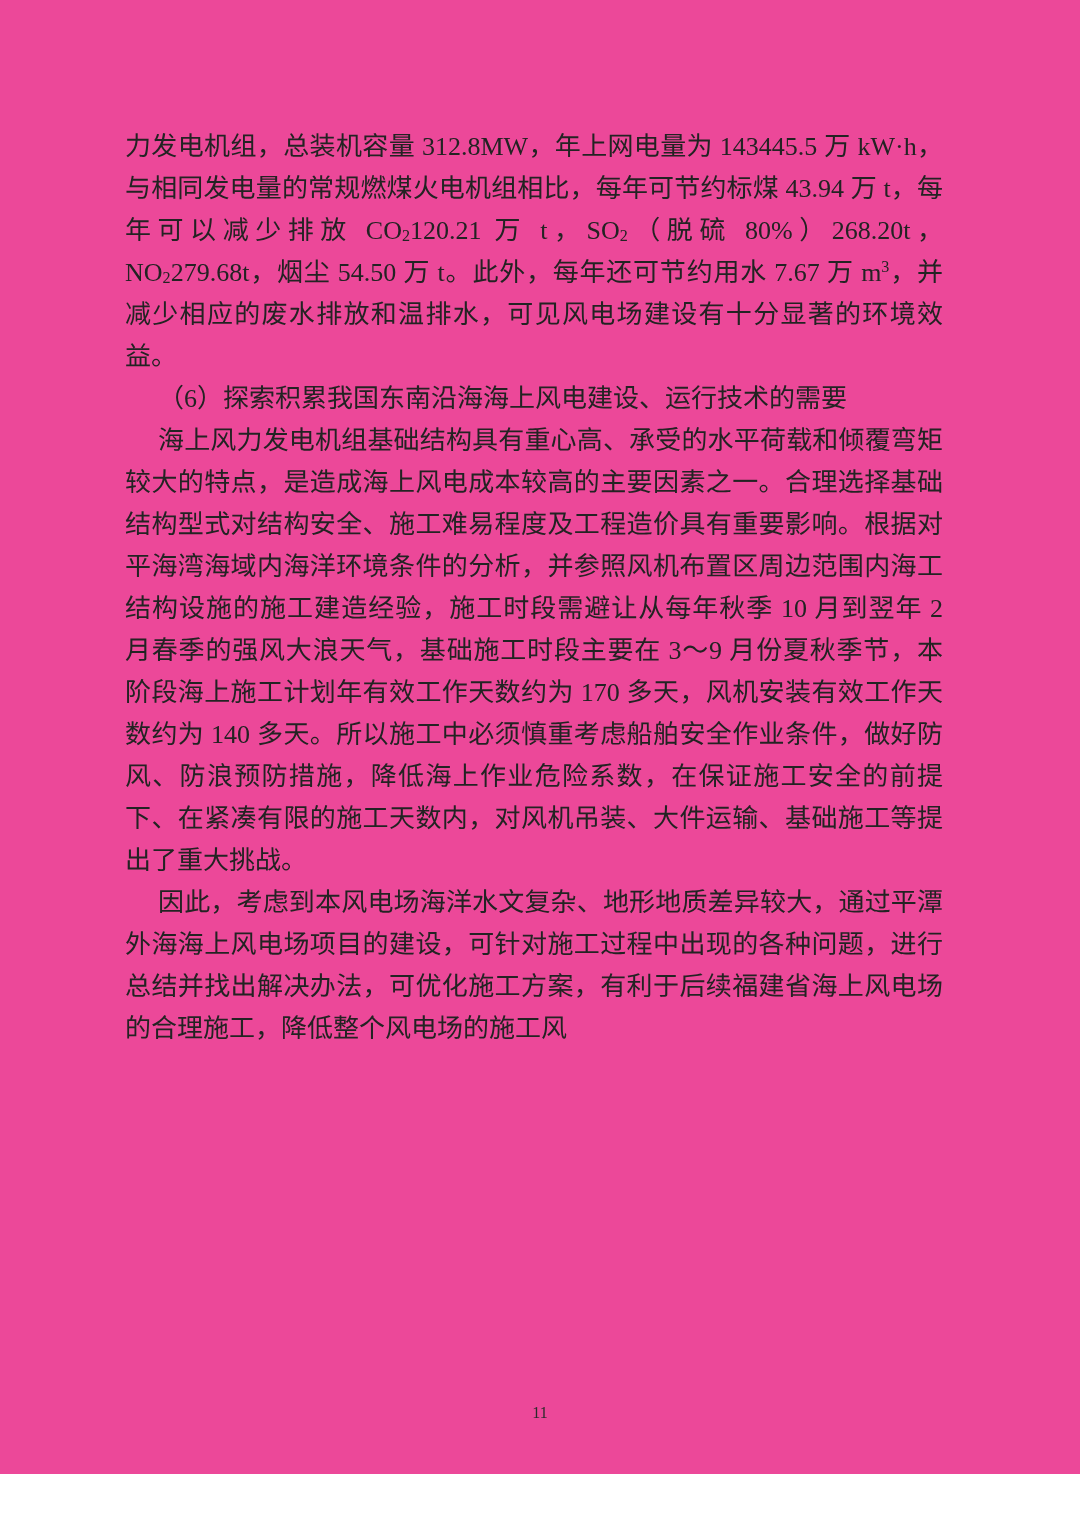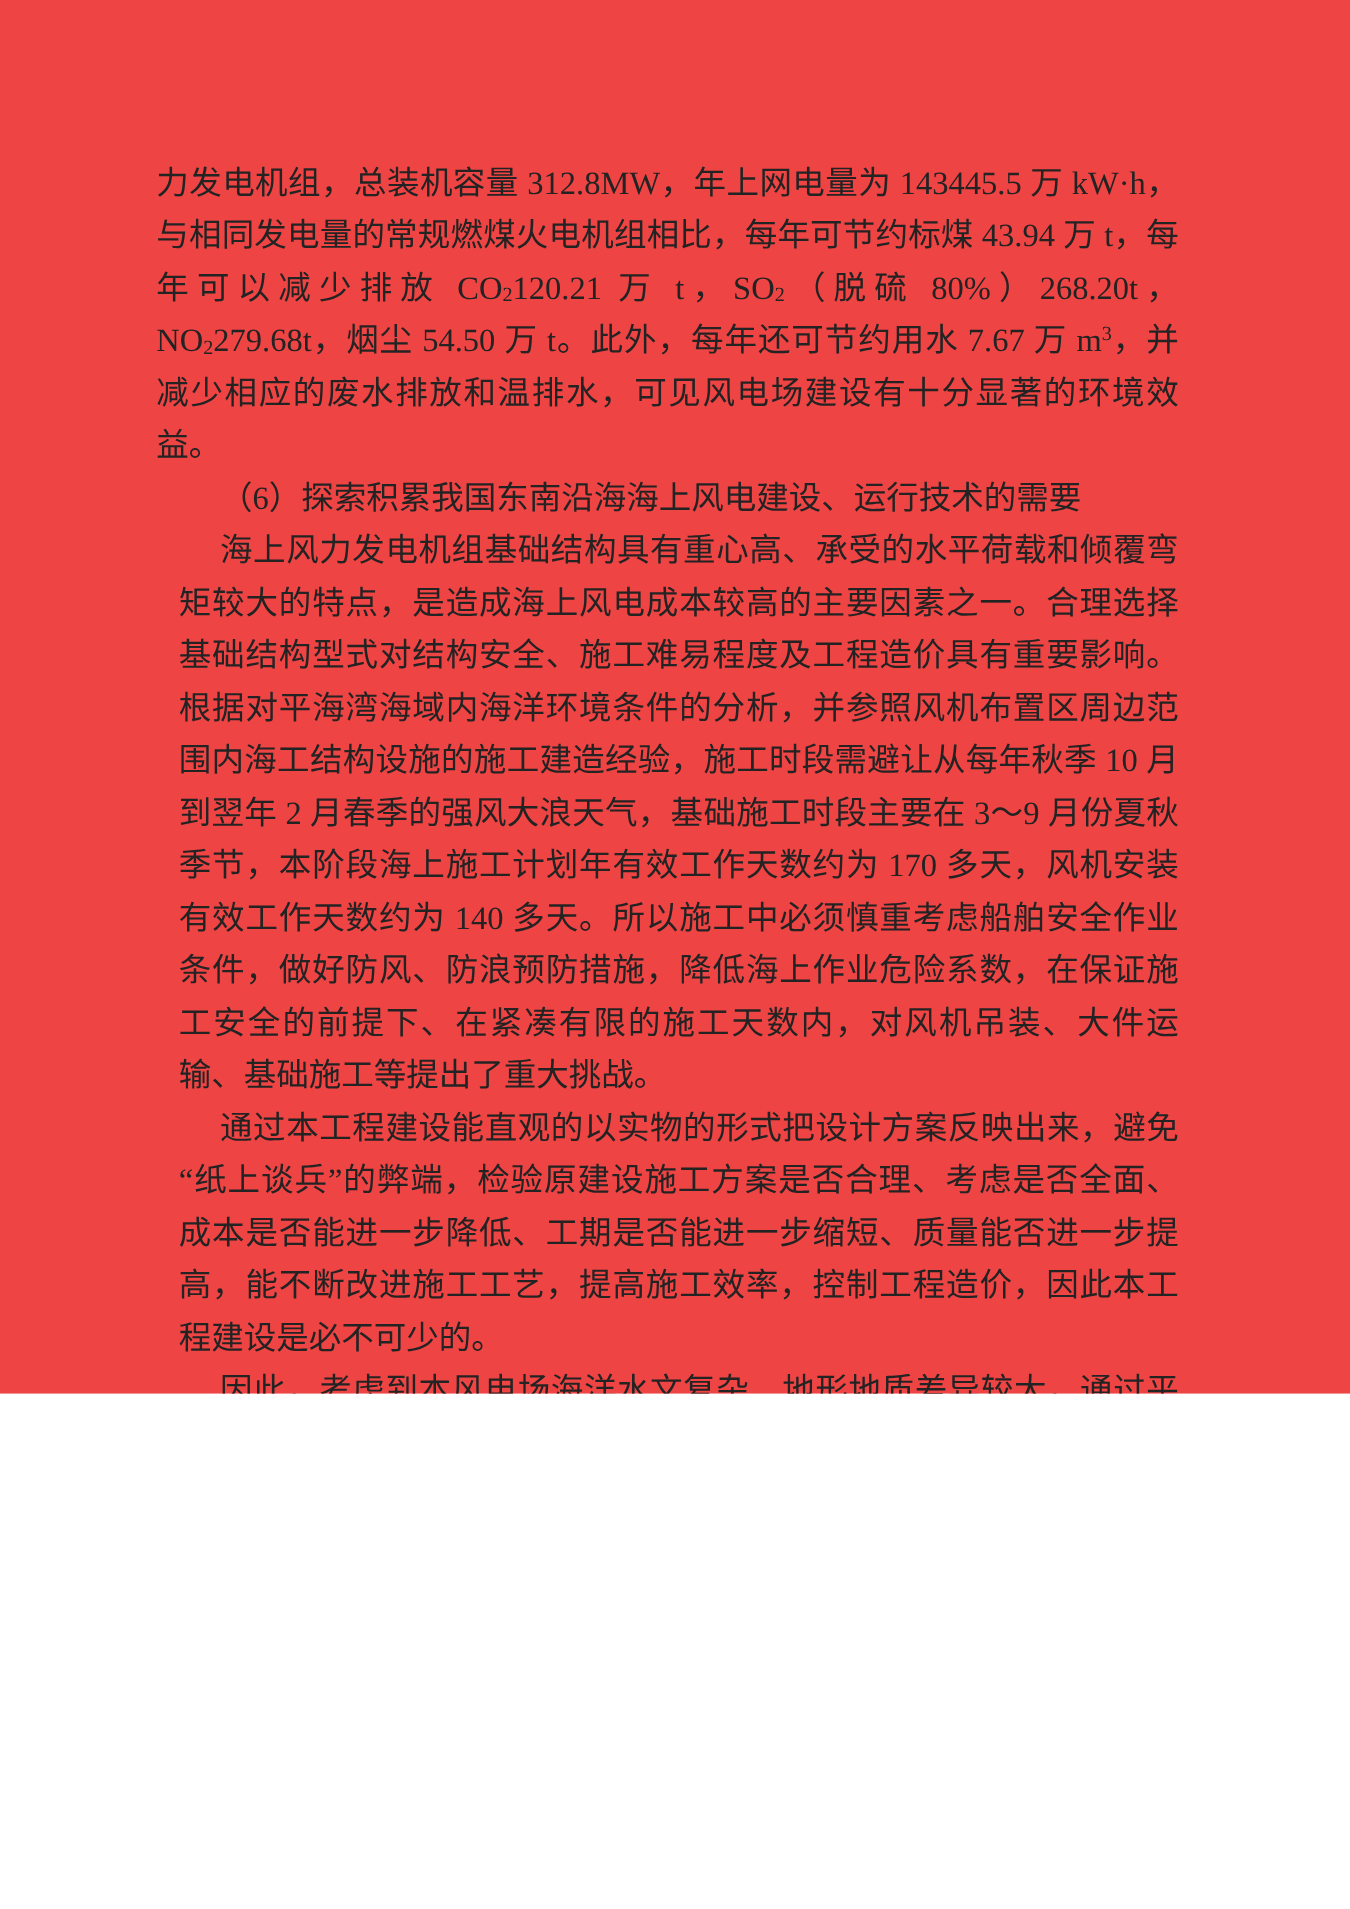--- a/index.html
+++ b/index.html
@@ -3,43 +3,42 @@
 <meta charset="utf-8">
 <style>
   html, body {
     margin: 0;
     padding: 0;
     background: #ffffff;
   }
   .page {
     position: relative;
     width: 1080px;
-    height: 1115px;
-    background: #ef4444;
+    height: 1474px;
+    background: #ec4899;
     overflow: hidden;
     font-family: "Liberation Serif", "DejaVu Serif", serif;
     color: #232323;
   }
   .content {
     position: absolute;
     left: 125px;
     top: 126px;
     width: 818px;
     font-size: 26px;
     line-height: 42px;
     text-align: justify;
     text-align-last: left;
   }
   p.para {
     margin: 0;
     padding: 0;
   }
   p.para.indent {
     text-indent: 33px;
-    margin-left: 18px;
   }
   sub, sup {
     font-size: 0.62em;
     line-height: 0;
   }
   sub { vertical-align: -0.12em; }
   sup { vertical-align: 0.55em; }
   .footer {
     position: absolute;
     left: 0;
@@ -52,19 +51,18 @@
 </style>
 </head>
 <body>
 
 <div class="page">
   <main class="content">
 
   <p class="para"><span>力发电机组，总装机容量 312.8MW，年上网电量为 143445.5 万 kW·h，与相同发电量的常规燃煤火电机组相比，每年可节约标煤 43.94 万 t，每年可以减少排放 CO</span><sub>2</sub><span>120.21 万 t，SO</span><sub>2</sub><span>（脱硫 80%）268.20t，NO</span><sub>2</sub><span>279.68t，烟尘 54.50 万 t。此外，每年还可节约用水 7.67 万 m</span><sup>3</sup><span>，并减少相应的废水排放和温排水，可见风电场建设有十分显著的环境效益。</span></p>
       <p class="para indent"><span>（6）探索积累我国东南沿海海上风电建设、运行技术的需要</span></p>
       <p class="para indent"><span>海上风力发电机组基础结构具有重心高、承受的水平荷载和倾覆弯矩较大的特点，是造成海上风电成本较高的主要因素之一。合理选择基础结构型式对结构安全、施工难易程度及工程造价具有重要影响。根据对平海湾海域内海洋环境条件的分析，并参照风机布置区周边范围内海工结构设施的施工建造经验，施工时段需避让从每年秋季 10 月到翌年 2 月春季的强风大浪天气，基础施工时段主要在 3～9 月份夏秋季节，本阶段海上施工计划年有效工作天数约为 170 多天，风机安装有效工作天数约为 140 多天。所以施工中必须慎重考虑船舶安全作业条件，做好防风、防浪预防措施，降低海上作业危险系数，在保证施工安全的前提下、在紧凑有限的施工天数内，对风机吊装、大件运输、基础施工等提出了重大挑战。</span></p>
-      <p class="para indent"><span>通过本工程建设能直观的以实物的形式把设计方案反映出来，避免“纸上谈兵”的弊端，检验原建设施工方案是否合理、考虑是否全面、成本是否能进一步降低、工期是否能进一步缩短、质量能否进一步提高，能不断改进施工工艺，提高施工效率，控制工程造价，因此本工程建设是必不可少的。</span></p>
       <p class="para indent"><span>因此，考虑到本风电场海洋水文复杂、地形地质差异较大，通过平潭外海海上风电场项目的建设，可针对施工过程中出现的各种问题，进行总结并找出解决办法，可优化施工方案，有利于后续福建省海上风电场的合理施工，降低整个风电场的施工风</span></p>
     </main>
   <footer class="footer">
     <span>11</span>
   </footer>
 </div>
 
 </body></html>

